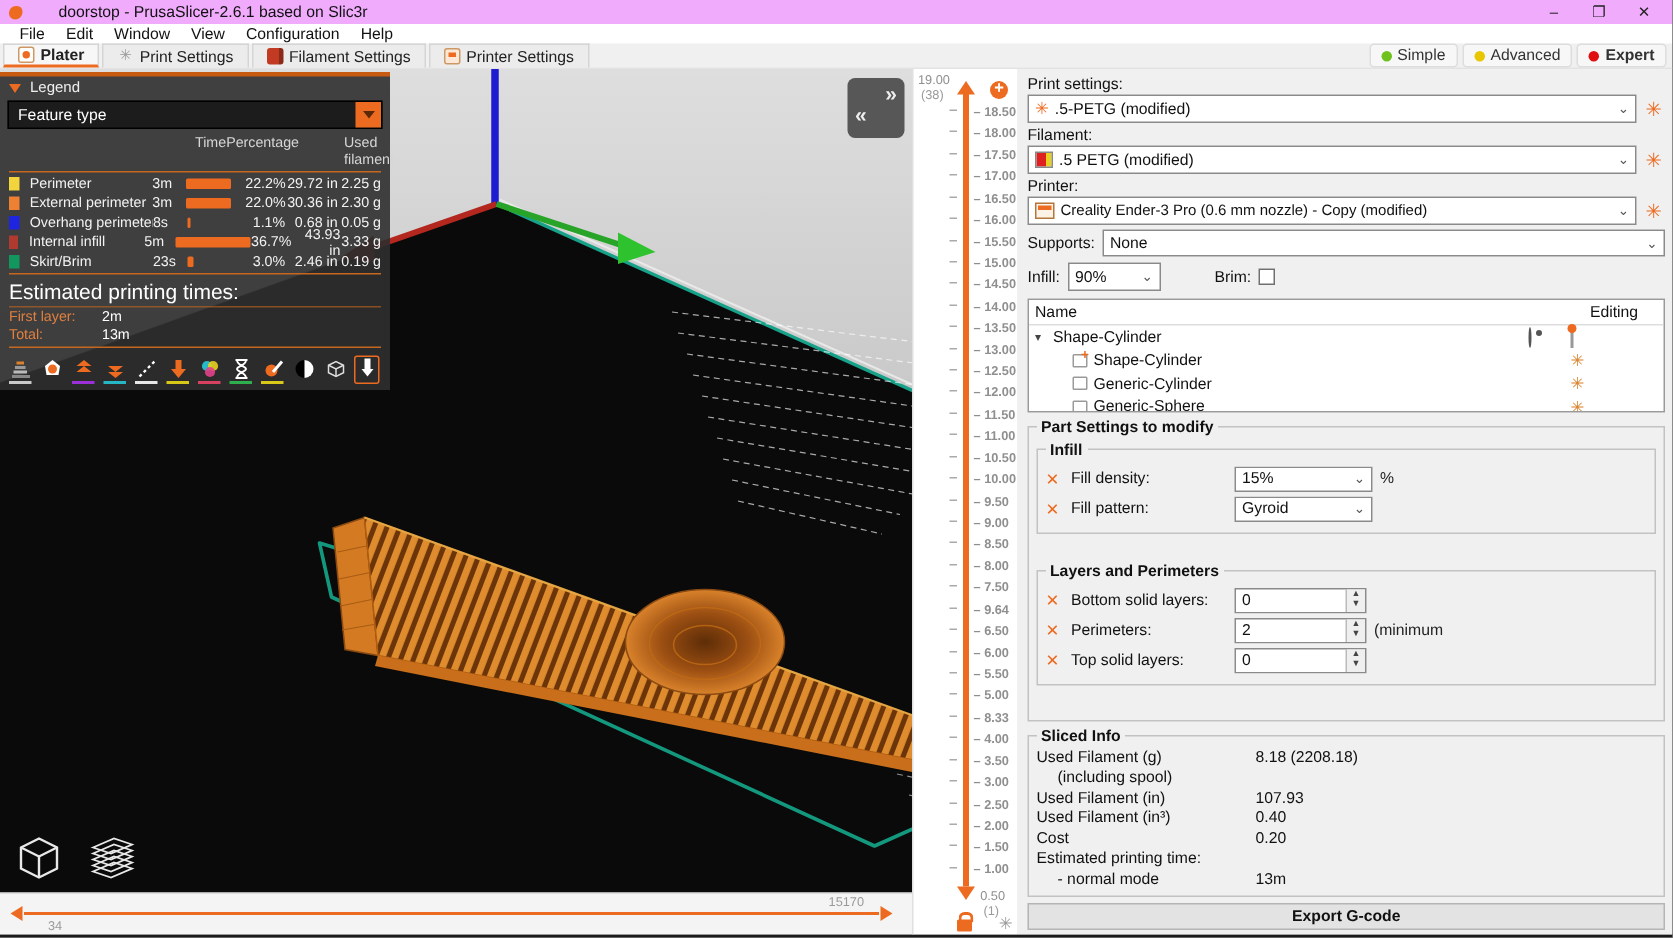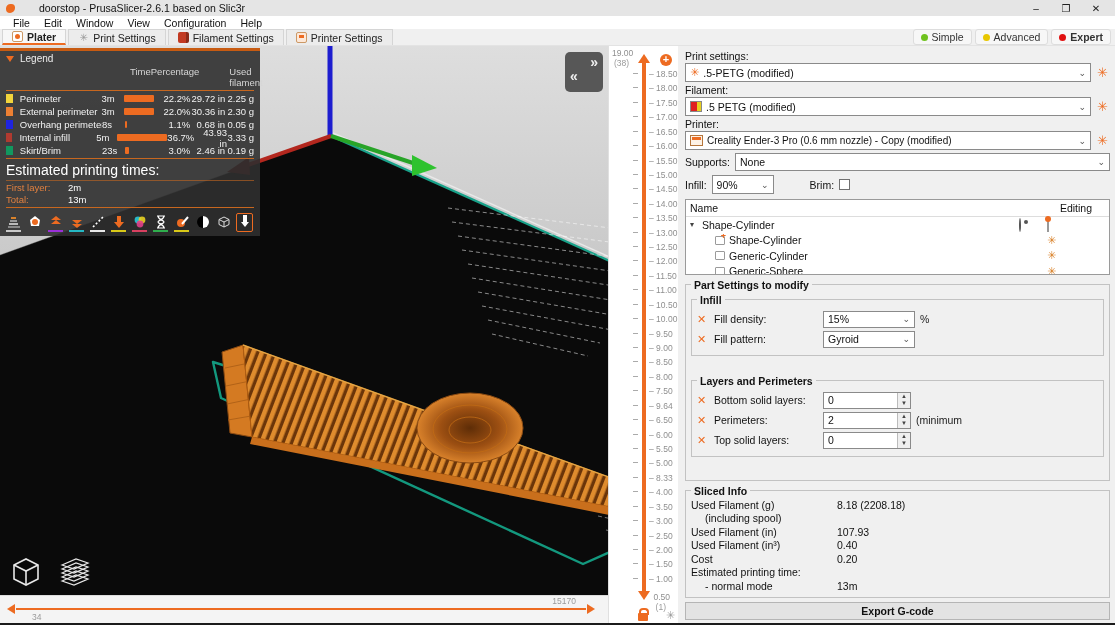--- a/index.html
+++ b/index.html
@@ -1,21 +1,21 @@
 <!DOCTYPE html>
 <html><head>
 <meta charset="utf-8">
 <style>
   * { box-sizing: border-box; margin: 0; padding: 0; }
   html,body { margin:0; background:#333; }
   body, #app { font-family:"Liberation Sans","DejaVu Sans",sans-serif; }
   #app { width:1115px; height:625px; position:relative; background:#fff; overflow:hidden; border-bottom:2px solid #1b1b1b; }
 
   
-  .titlebar { height:16px; display:flex; align-items:center; padding:0 4px 0 6px; background:#e5e5e5; font-size:10.5px; color:#111; }
+  .titlebar { height:16px; display:flex; align-items:center; padding:0 4px 0 6px; background:#f0abfc; font-size:10.5px; color:#111; }
   .logo { width:9px; height:9px; border-radius:50% 40% 55% 45%; background:#ED6B21; margin-right:6px; }
   .title-text { margin-left:18px; }
   .win-controls { margin-left:auto; display:flex; gap:0; }
   .win-btn { width:30px; text-align:center; font-size:10px; color:#222; cursor:default; }
   .menubar { height:13px; display:flex; align-items:center; background:#fff; font-size:10.5px; color:#111; padding-left:6px; }
   .menu-item { padding:0 7px; }
   .tabbar { height:17px; background:#f0f0f0; display:flex; align-items:stretch; border-bottom:1px solid #e3e3e3; position:relative; }
   .tab { display:flex; align-items:center; gap:4px; padding:0 9px; font-size:10.5px; color:#222; background:#ececec; border:1px solid #d5d5d5; border-bottom:none; margin-left:2px; }
   .tab.active { background:#f7f7f7; border-bottom:2px solid #ED6B21; font-weight:bold; }
   .tab-ic { width:11px; height:11px; display:inline-block; position:relative; }
@@ -81,21 +81,21 @@
   .gmax { position:absolute; right:32px; top:0px; font-size:8.5px; color:#9a9a9a; }
   .gmin { position:absolute; left:32px; bottom:1px; font-size:8.5px; color:#9a9a9a; }
 
   
   .ls-top-val { position:absolute; left:3px; top:2px; font-size:8.5px; color:#8f8f8f; }
   .ls-top-cnt { position:absolute; left:5px; top:12px; font-size:8.5px; color:#9a9a9a; }
   .ls-plus { position:absolute; right:6px; top:8px; width:12px; height:12px; border-radius:50%; background:#ED6B21; color:#fff; font-size:11px; line-height:11px; text-align:center; font-weight:bold; }
   .ls-line { position:absolute; left:33px; top:16px; bottom:32px; width:4px; background:#ED6B21; }
   .ls-arrow-up { position:absolute; left:29px; top:8px; width:0; height:0; border-left:6px solid transparent; border-right:6px solid transparent; border-bottom:9px solid #ED6B21; }
   .ls-arrow-dn { position:absolute; left:29px; bottom:23px; width:0; height:0; border-left:6px solid transparent; border-right:6px solid transparent; border-top:9px solid #ED6B21; }
-  .ls-ticks { position:absolute; left:0; right:2px; top:23px; bottom:40px; display:flex; flex-direction:column; justify-content:space-between; }
+  .ls-ticks { position:absolute; left:0; right:2px; top:23px; bottom:40px; display:flex; flex-direction:column; justify-content:space-between;font-weight:bold; }
   .ls-tick { position:relative; height:9px; }
   .ls-tick .dash { position:absolute; left:24px; top:4px; width:5px; border-top:1px solid #aaa; }
   .ls-tick .lbl { position:absolute; left:40px; top:0; font-size:8.5px; color:#8f8f8f; white-space:nowrap; }
   .ls-tick .lbl::before { content:"– "; }
   .ls-bot-val { position:absolute; right:8px; bottom:21px; font-size:8.5px; color:#8f8f8f; }
   .ls-bot-cnt { position:absolute; right:12px; bottom:11px; font-size:8.5px; color:#9a9a9a; }
   .ls-lock { position:absolute; left:29px; bottom:2px; width:10px; height:8px; background:#ED6B21; border-radius:1px; }
   .ls-lock::before { content:""; position:absolute; left:1px; top:-5px; width:6px; height:5px; border:2px solid #ED6B21; border-bottom:none; border-radius:4px 4px 0 0; }
   .ls-gear { position:absolute; right:3px; bottom:1px; font-size:11px; color:#9a9a9a; }
 
@@ -281,20 +281,26 @@
           <line x1="636" y1="526" x2="748" y2="551"></line>
           <line x1="648" y1="540" x2="748" y2="562"></line>
         </g>
       </svg>
 
       
       <div class="legend">
         <div class="legend-head">
           <span class="tri-down"></span>
           <span>Legend</span>
+        </div>
+        <div class="feature-combo">
+          <span class="fc-label">Feature type</span>
+          <span class="fc-btn">
+              <span class="t"></span>
+            </span>
         </div>
         <div class="leg-cols">
           <span class="c-time">Time</span>
           <span class="c-pct">Percentage</span>
           <span class="c-fil">Used filament</span>
         </div>
         <div class="leg-hr"></div>
         <div id="legend-rows">
             <div class="leg-row">
               <span class="sw" style="background: rgb(242, 212, 60);"></span>

